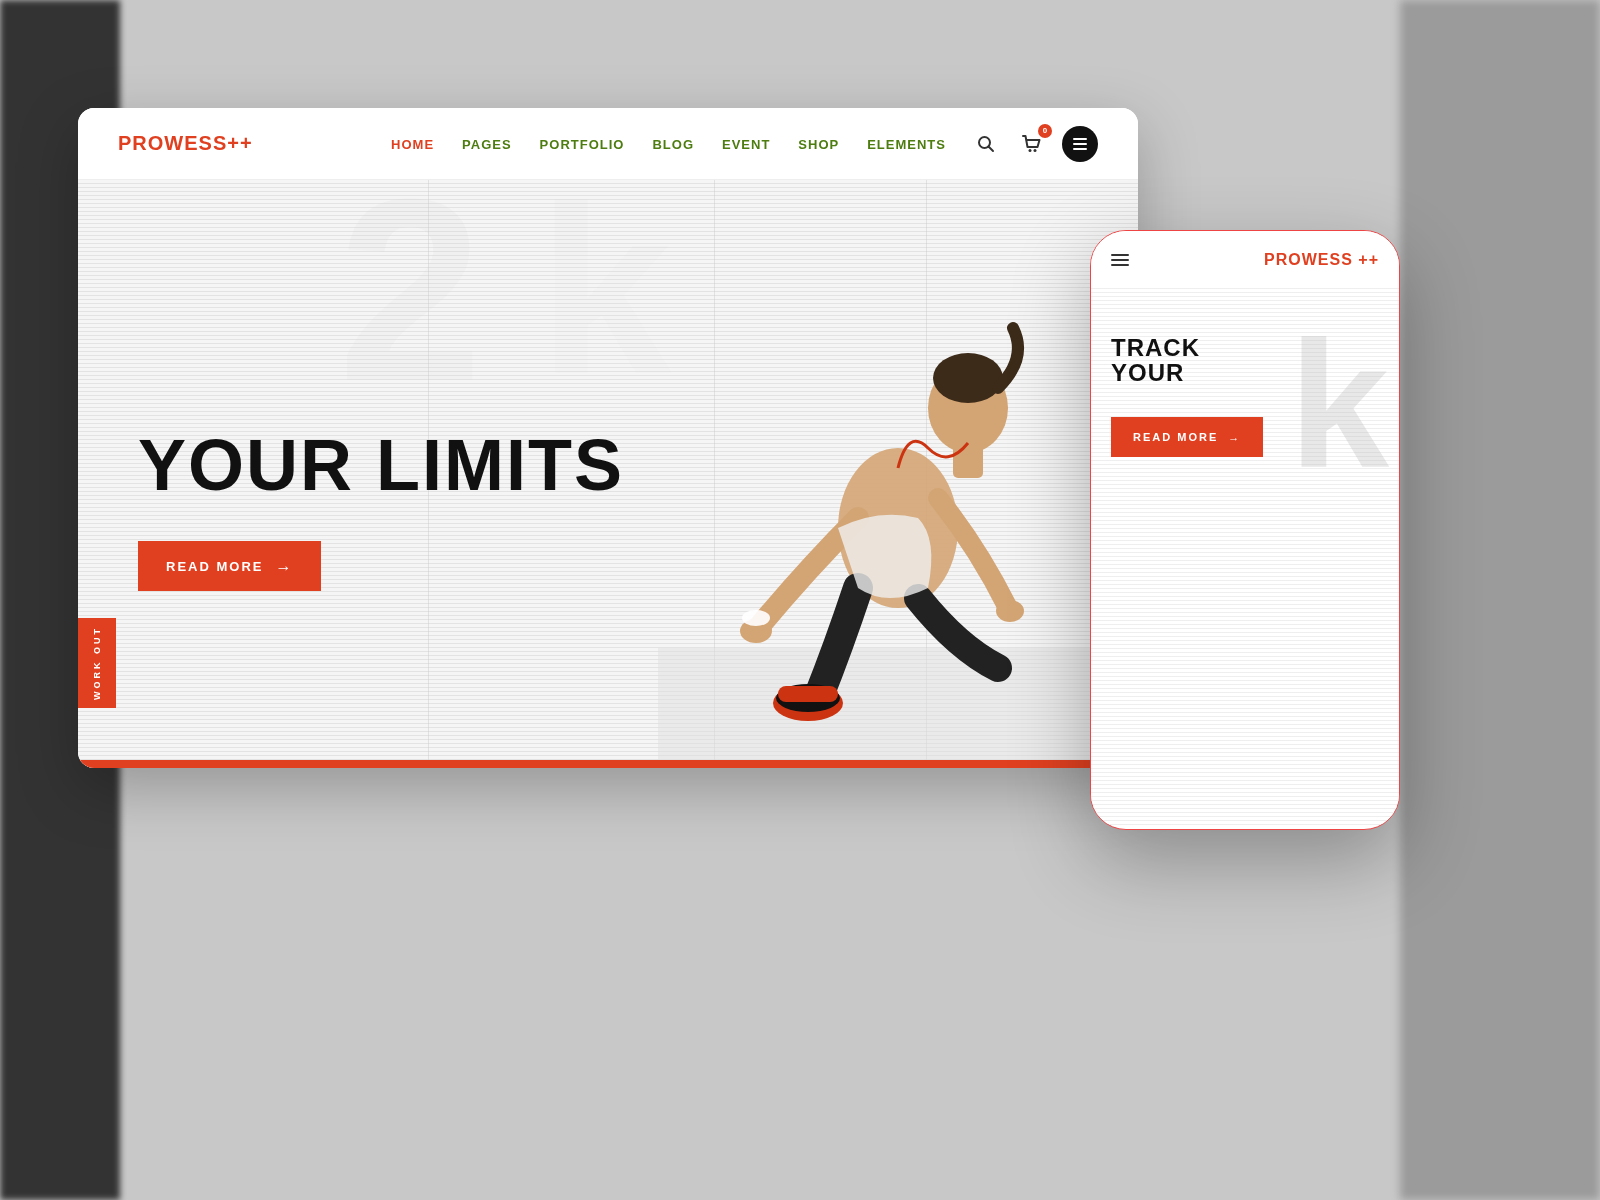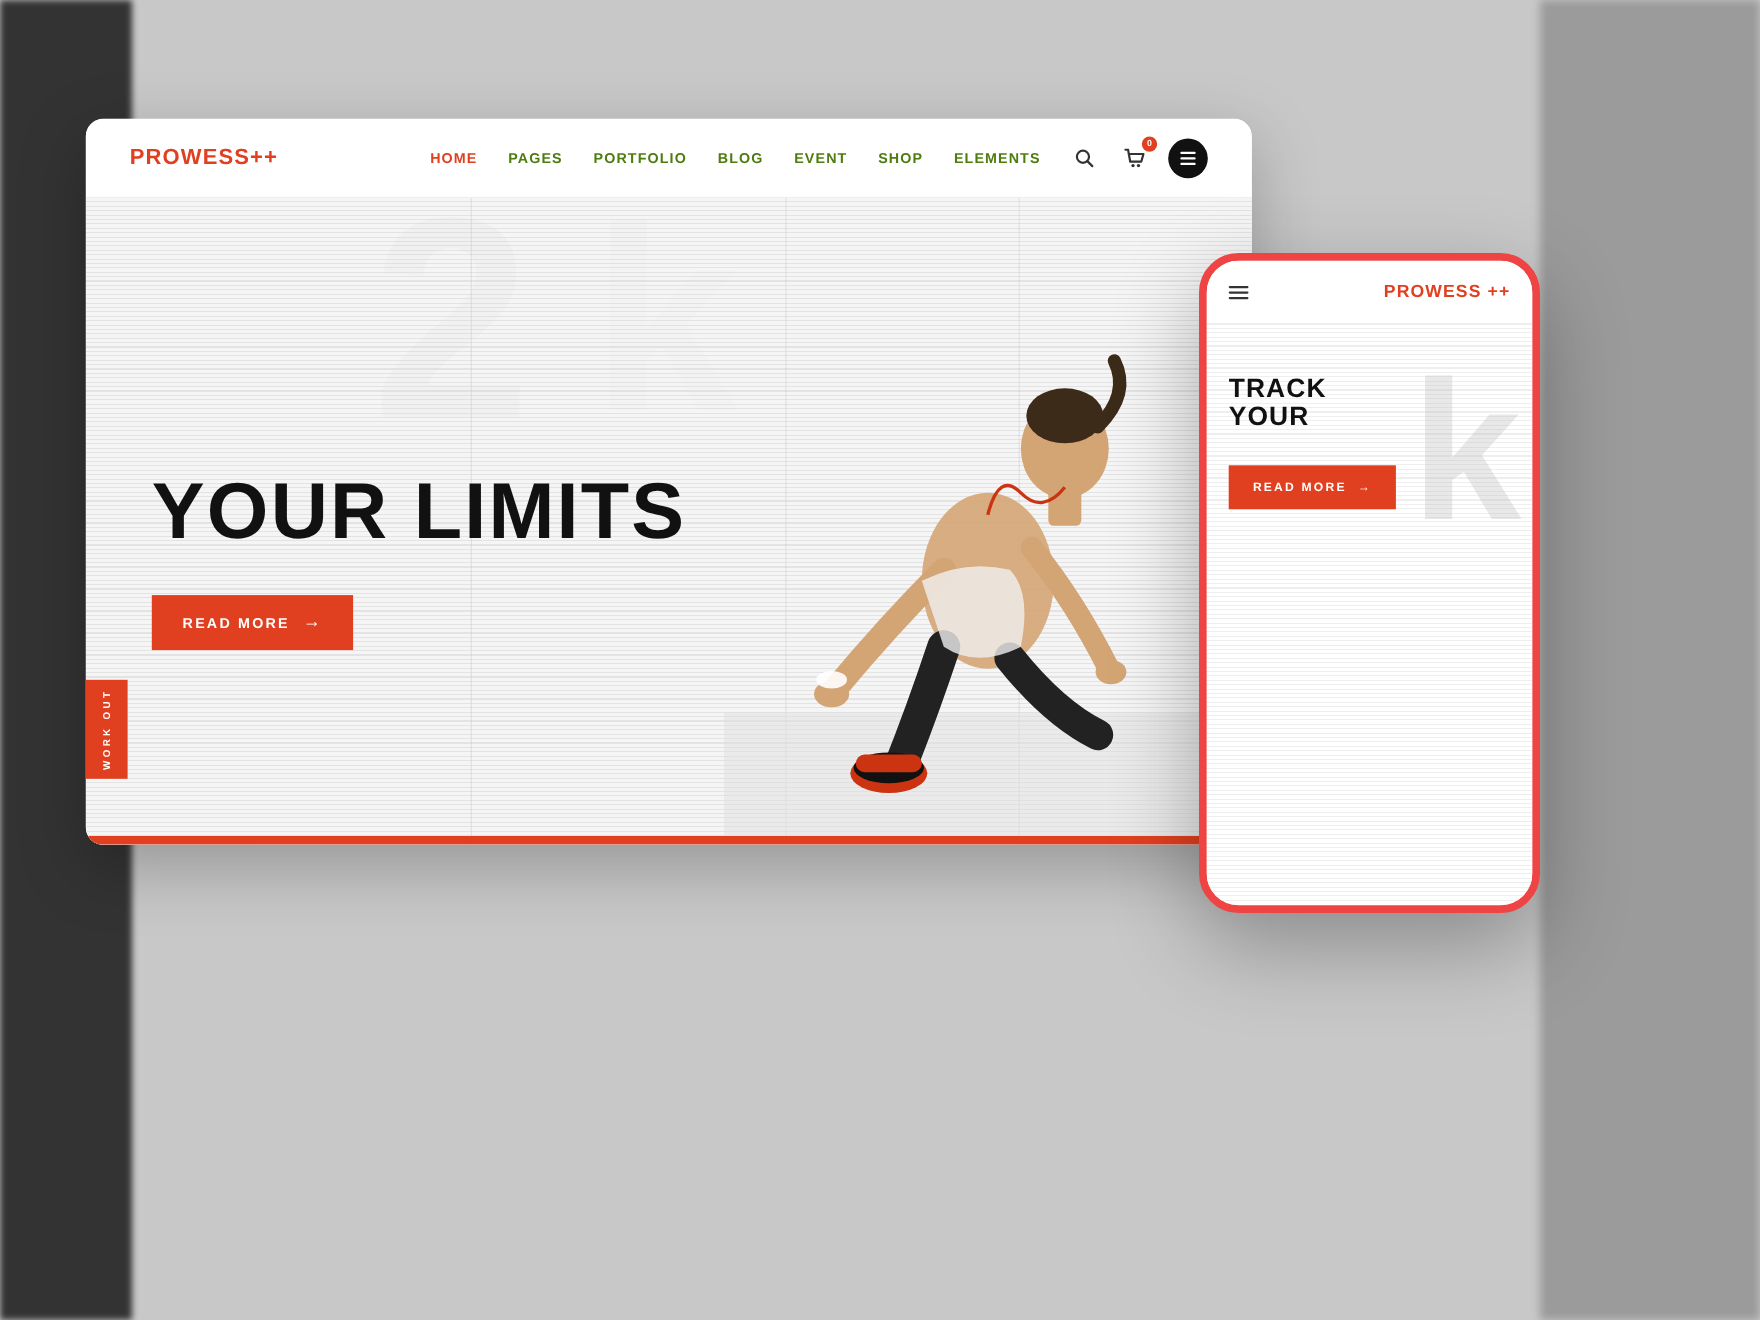--- a/index.html
+++ b/index.html
@@ -290,21 +290,21 @@
       position: absolute;
       right: 200px;
       top: 230px;
       width: 310px;
       height: 600px;
       background: #fff;
       border-radius: 36px;
       box-shadow: 0 30px 80px rgba(0,0,0,0.3);
       overflow: hidden;
       z-index: 10;
-      border: 7px solid #ef4444;
+      border: 1px solid #ef4444;
     }
 
     
     .mobile-nav {
       display: flex;
       align-items: center;
       padding: 20px 20px 16px;
       background: #fff;
     }
 

